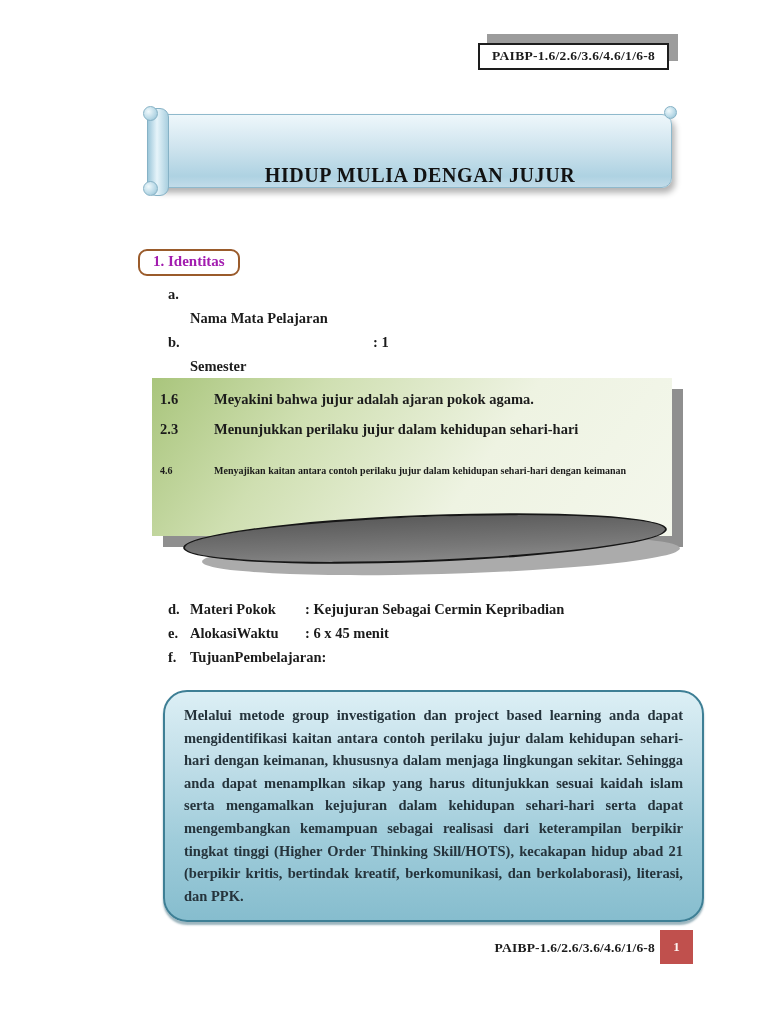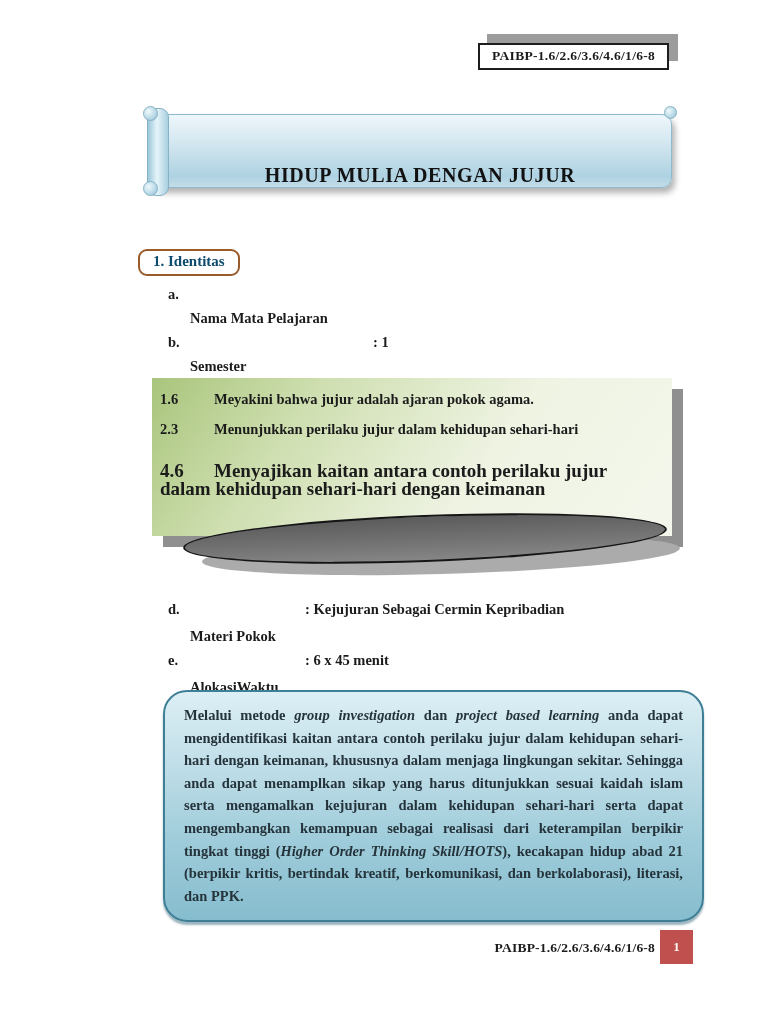--- a/index.html
+++ b/index.html
@@ -43,43 +43,43 @@
   }
   .curl-tl { left:-8px; top:-9px; }
   .curl-bl { left:-8px; bottom:-9px; }
   .curl-tr { right:-6px; top:-9px; width:13px; height:13px; }
 
   
   .section-badge {
     position:absolute; top:249px; left:138px;
     border:2px solid #9a5b2b; border-radius:9px;
     padding:2px 13px 4px 13px;
-    font-size:15px; font-weight:bold; color:#0c4a6e;
+    font-size:15px; font-weight:bold; color:#a21caf;
     background:#ffffff;
   }
 
   
   .rows-abc { position:absolute; top:286px; left:168px; width:460px; }
   .rows-def { position:absolute; top:601px; left:168px; width:500px; }
   .id-row { display:flex; margin-bottom:7px; font-size:14.5px; font-weight:bold; line-height:17px; }
   .id-letter { width:22px; flex:none; }
   .rows-abc .id-label { width:183px; flex:none;margin-top:24px; }
-  .rows-def .id-label { width:115px; flex:none;margin-top:27px; }
+  .rows-def .id-label { width:115px; flex:none; }
   .id-value { flex:1; }
 
   
   .kd-box {
     position:absolute; top:378px; left:152px; width:520px; height:158px;
     background:linear-gradient(125deg,#a9c57c 0%,#cfdfb1 28%,#eef3e2 62%,#f4f7ec 100%);
     box-shadow:11px 11px 0 #8f8f8f;
     padding:13px 14px 0 8px;
   }
   .kd-row { display:flex; margin-bottom:13px; font-size:14.5px; font-weight:bold; line-height:17px; }
   .kd-code { width:54px; flex:none; }
-  .kd-par { font-size:19px; font-weight:bold; line-height:18px;margin-top:24px; }
+  .kd-par { font-size:10px; font-weight:bold; line-height:18px;margin-top:24px; }
   .kd-par .kd-code-inline { display:inline-block; width:54px; }
 
   
   .ellipse-light {
     position:absolute; top:536px; left:202px; width:478px; height:38px;
     background:#ababab; border-radius:50%; transform:rotate(-1.6deg);
   }
   .ellipse-dark {
     position:absolute; top:515px; left:183px; width:484px; height:47px;
     background:linear-gradient(180deg,#5c5c5c 0%,#787878 70%,#868686 100%);
@@ -91,21 +91,21 @@
     position:absolute; top:690px; left:163px; width:541px;
     border:2px solid #3e7f95; border-radius:24px;
     background:linear-gradient(180deg,#dcEFf5 0%,#c2dfe9 30%,#9fccda 65%,#86bdce 100%);
     box-shadow:0 3px 2px rgba(35,90,110,0.45);
     padding:12px 19px 13px 19px;
   }
   .tujuan-text {
     font-size:14.5px; font-weight:bold; line-height:22.6px;
     text-align:justify; color:#25333b;
   }
-  .tujuan-text .it { font-style:italic; }
+  .tujuan-text .it { }
 
   
   .footer-code {
     position:absolute; top:940px; left:355px; width:300px;
     text-align:right; font-size:13.5px; font-weight:600; letter-spacing:0.2px;
   }
   .page-number {
     position:absolute; top:930px; left:660px; width:33px; height:34px;
     background:#c0504d; color:#fdf4f2;
     display:flex; align-items:center; justify-content:center;

